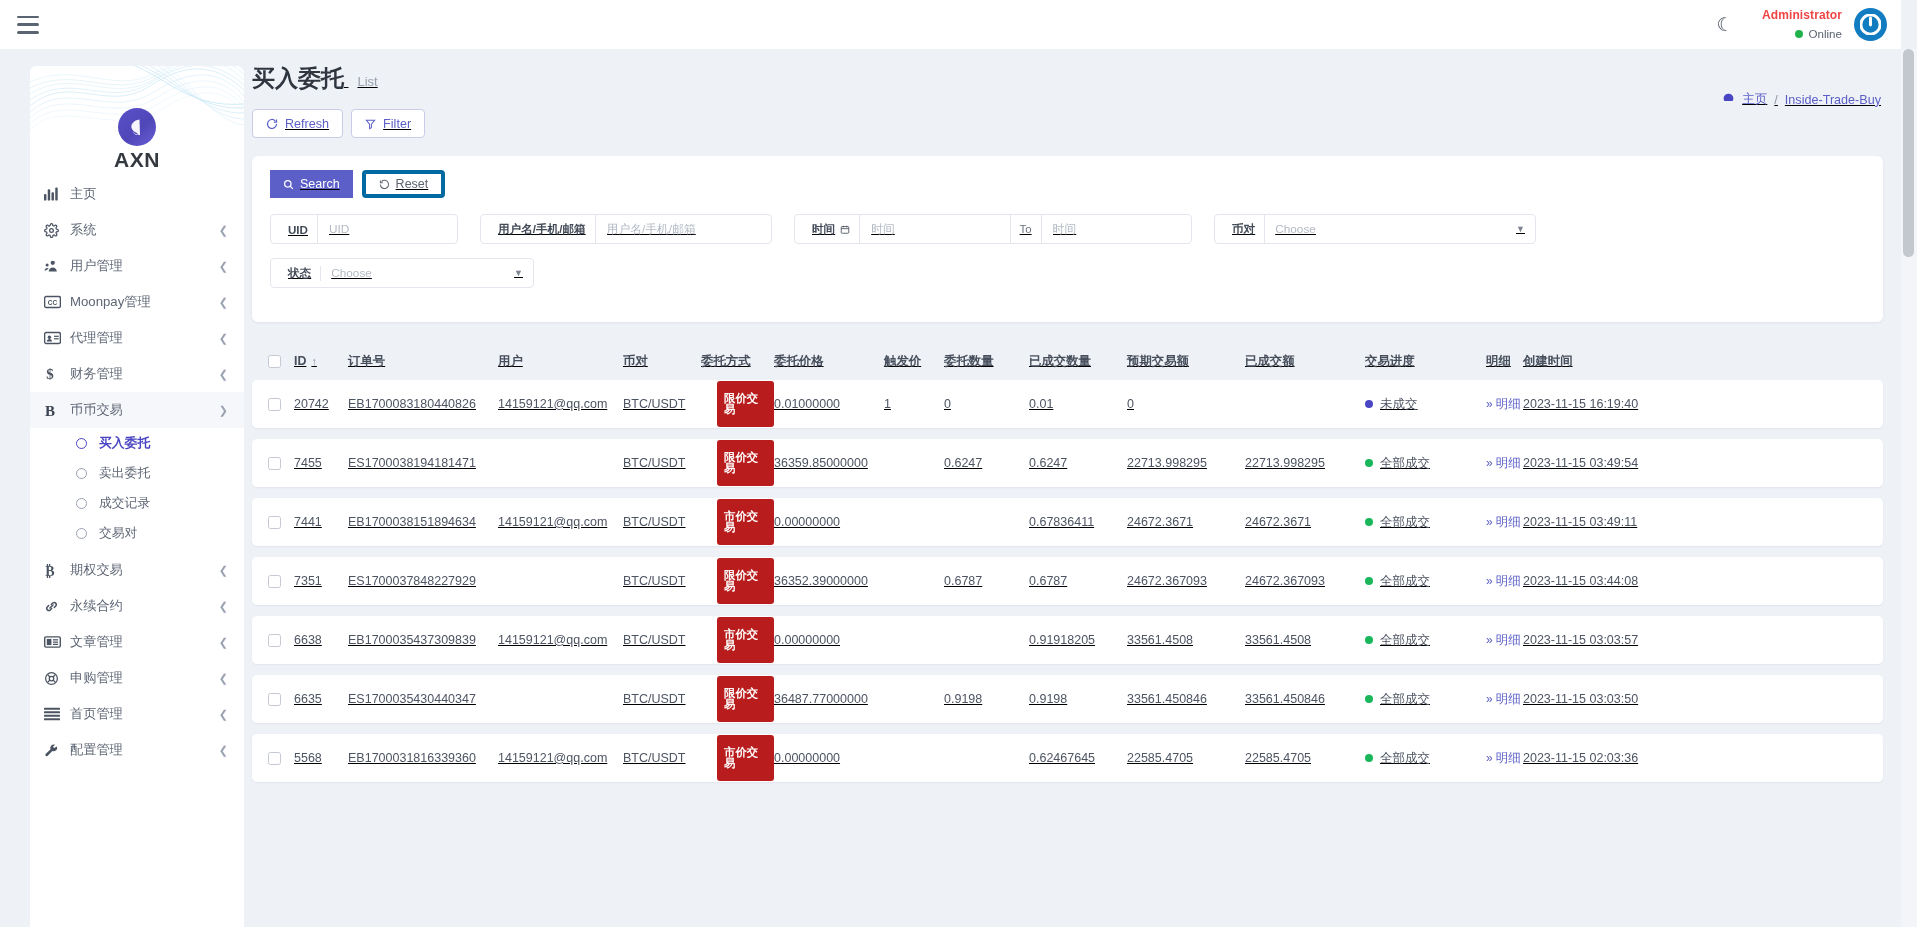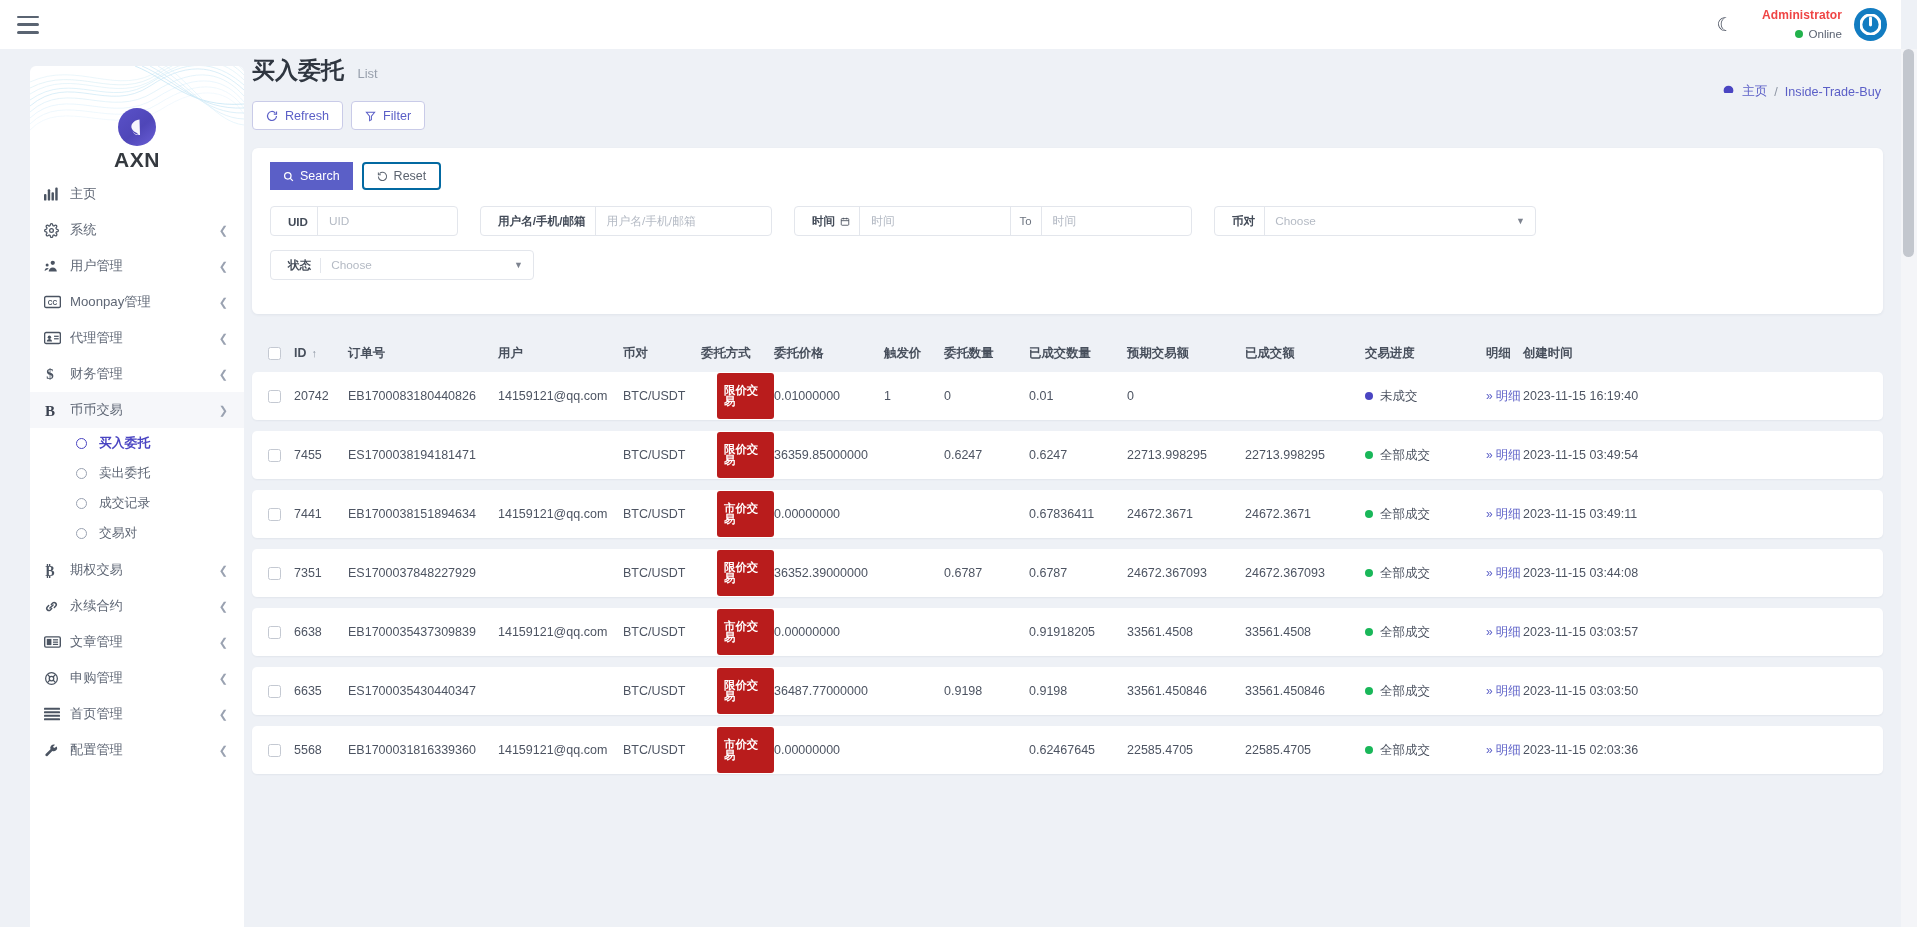--- a/index.html
+++ b/index.html
@@ -85,22 +85,22 @@
   }
   .sub-item .ring {
     width: 11px; height: 11px; border: 1.4px solid #9aa2b1; border-radius: 50%;
     margin-right: 12px; flex: 0 0 11px;
   }
   .sub-item.active { color: #4a45c2; font-weight: 700; }
   .sub-item.active .ring { border-color: #4a45c2; }
 
   
   .main {
-    position: absolute; top: 37px; left: 244px;
-    width: 1657px; height: 878px;
+    position: absolute; top: 45px; left: 244px;
+    width: 1657px; height: 878px; text-decoration: underline;
   }
   .page-head { display: flex; align-items: flex-start; padding: 18px 20px 0 8px; }
   .ph-left { flex: 1; }
   .ph-title { font-size: 23px; font-weight: 700; color: #2f3640; display: inline-block; vertical-align: baseline; }
   .ph-sub { font-size: 13px; color: #98a0ad; margin-left: 9px; }
   .ph-btns { margin-top: 15px; display: flex; gap: 8px; }
   .btn-outline {
     height: 29px; padding: 0 13px;
     border: 1px solid #c9cbe8; border-radius: 4px;
     background: #fff; color: #5b5fc7; font-size: 12.6px;
@@ -119,21 +119,21 @@
     box-shadow: 0 1px 3px rgba(40,50,80,.07);
   }
   .filter-card { margin: 18px 18px 0 8px; padding: 14px 18px 20px 18px; }
   .filter-actions { display: flex; gap: 9px; margin-bottom: 16px; }
   .btn-primary {
     height: 28px; padding: 0 13px; border: none; border-radius: 0;
     background: #5b5fc7; color: #fff; font-size: 12.5px;
     display: inline-flex; align-items: center; gap: 6px; cursor: pointer;
   }
   .btn-ghost {
-    height: 28px; padding: 0 13px; border: 2px solid #0369a1; border-radius: 4px;
+    height: 28px; padding: 0 13px; border: 4px solid #0369a1; border-radius: 4px;
     background: #fff; color: #5c6470; font-size: 12.5px;
     display: inline-flex; align-items: center; gap: 6px; cursor: pointer;
   }
   .frow { display: flex; gap: 22px; margin-bottom: 14px; }
   .fgroup { display: flex; align-items: stretch; height: 30px; border: 1px solid #e3e6ec; border-radius: 4px; overflow: hidden; background: #fff; padding-left: 8px; }
   .fgroup .flabel {
     background: #fff; display: flex; align-items: center; gap: 5px;
     padding: 0 9px; font-size: 11.6px; font-weight: 700; color: #434b58;
     border-right: 1px solid #e3e6ec; white-space: nowrap;
   }

